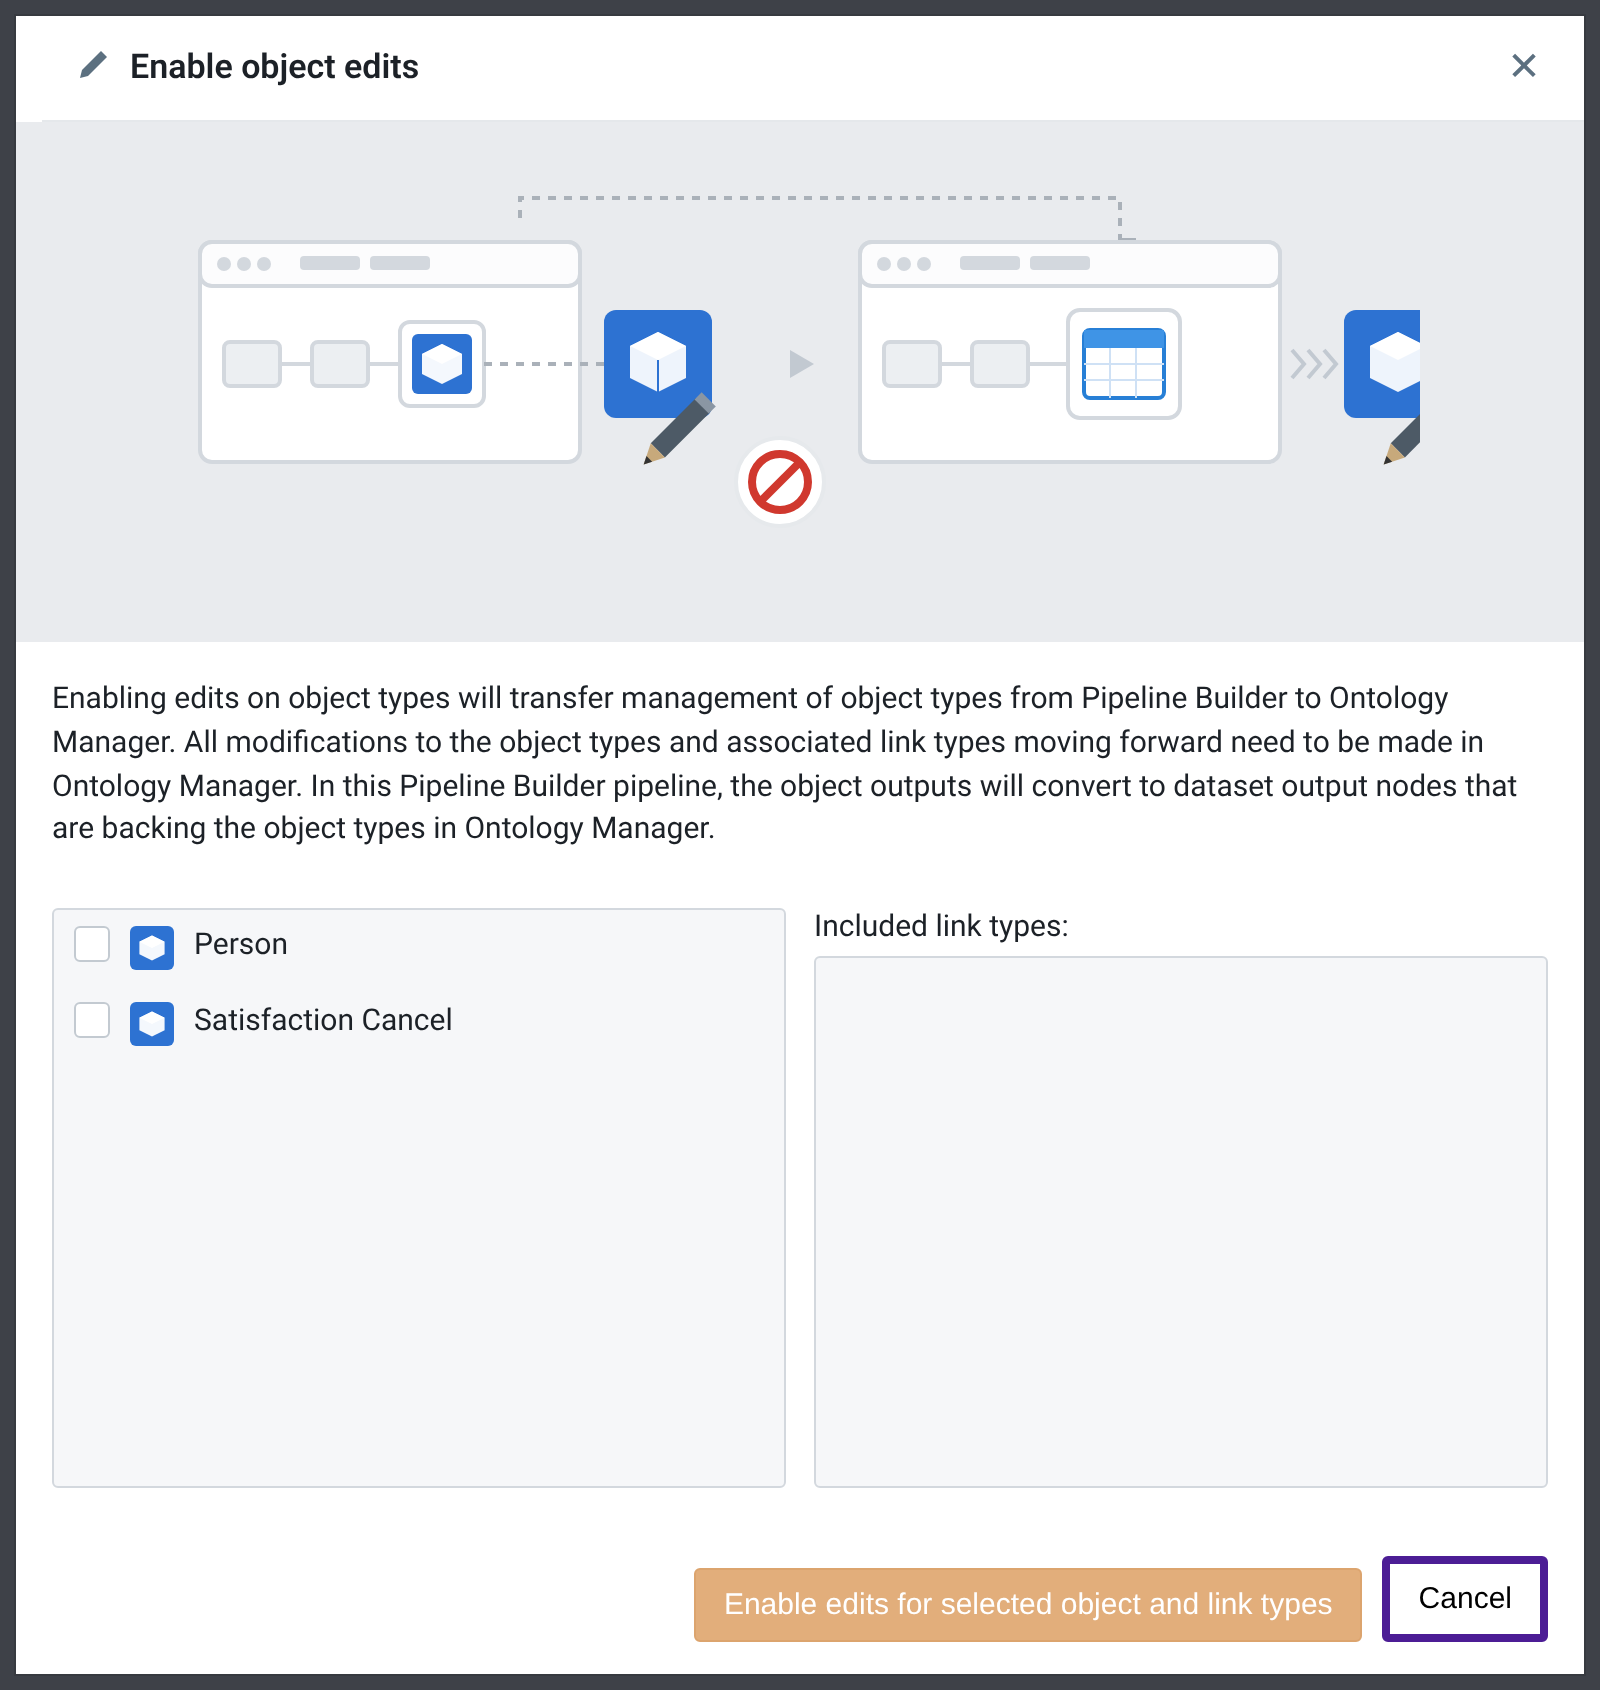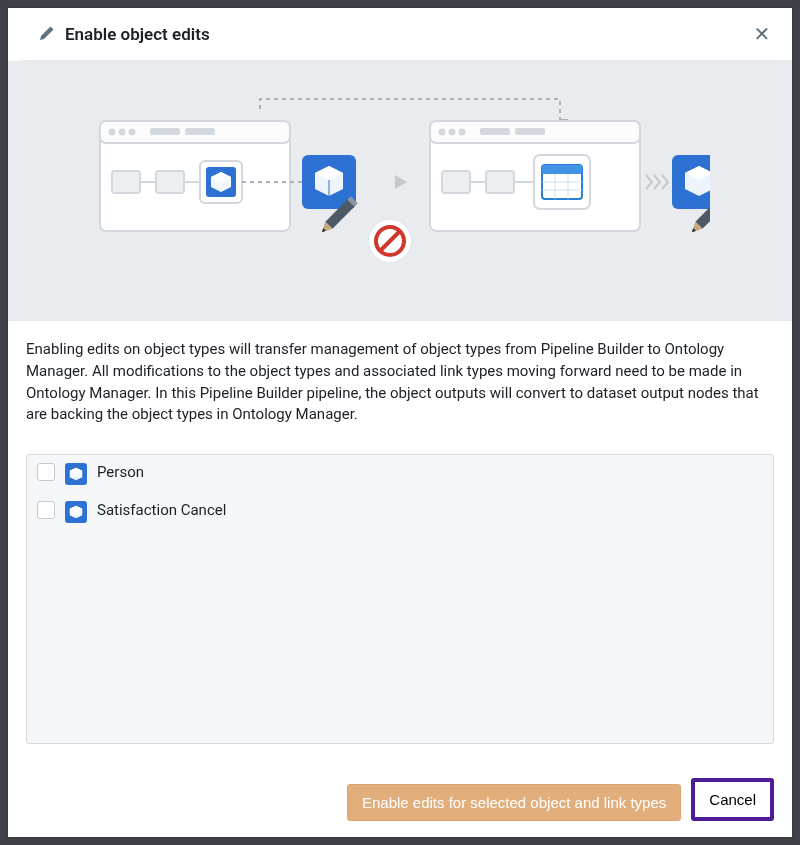--- a/index.html
+++ b/index.html
@@ -263,20 +263,24 @@
               <svg width="14" height="14" viewBox="0 0 20 20">
                   <path d="M10 1l9 4.5v9L10 19l-9-4.5v-9z" fill="#fff" opacity="0.95"></path>
                   <path d="M10 1l9 4.5L10 10 1 5.5z" fill="#fff"></path>
                 </svg>
             </span>
             <span class="row-label">Satisfaction Cancel</span>
           </div>
         </div>
       </div>
 
+      <div class="column">
+        <div class="column-label">Included link types:</div>
+        <div class="panel"></div>
+      </div>
     </div>
   </div>
 
   <div class="footer">
     <button class="btn btn-primary">Enable edits for selected object and link types</button>
     <button class="btn">Cancel</button>
   </div>
 
 </div>
 

